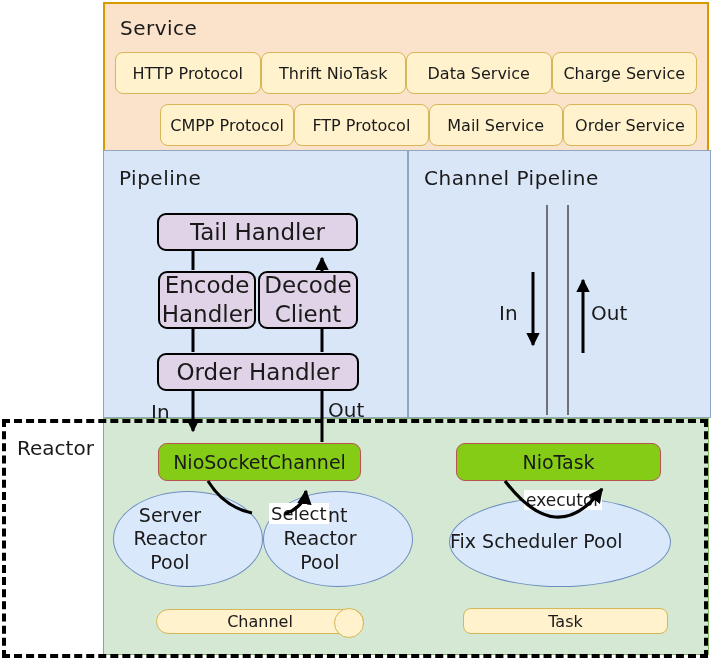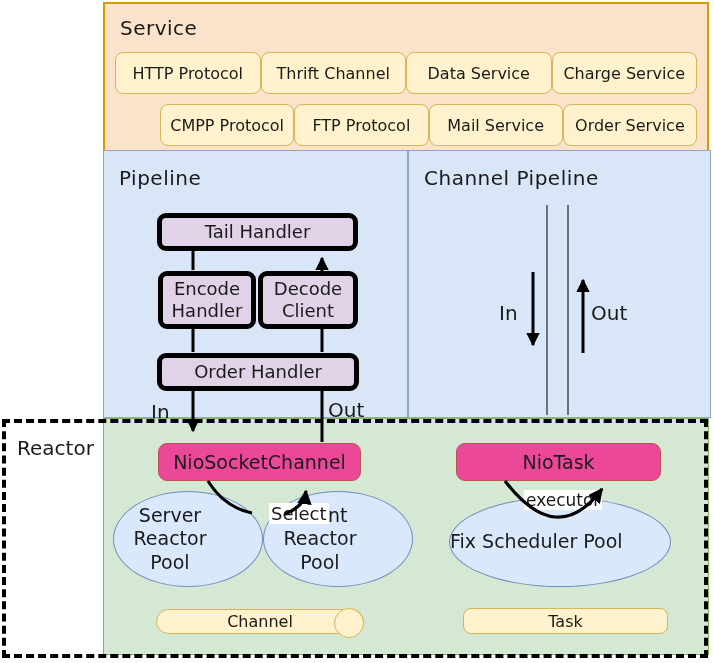--- a/index.html
+++ b/index.html
@@ -18,33 +18,33 @@
   .service .sec-title{position:absolute;left:15px;top:12px;}
   .pipeline .sec-title,.chpipeline .sec-title{position:absolute;left:15px;top:15px;}
   .reactor-title{left:17px;top:436px;font-size:20px;z-index:4;}
   
   .svc-row{position:absolute;left:10px;right:10px;display:flex;gap:0;}
   .svc-row.r1{top:48px;}
   .svc-row.r2{top:100px;padding-left:45px;}
   .svc-box{flex:1;height:40px;background:#fff2cc;border:1px solid #d6b656;border-radius:8px;
            display:flex;align-items:center;justify-content:center;font-size:16px;}
   
-  .hbox{background:#e0d3e8;border:5px solid #000000;border-radius:9px;z-index:2;
-        display:flex;align-items:center;justify-content:center;text-align:center;font-size:18px;line-height:1.25;}
+  .hbox{background:#e0d3e8;border:2px solid #000000;border-radius:9px;z-index:2;
+        display:flex;align-items:center;justify-content:center;text-align:center;font-size:23px;line-height:1.25;}
   .tail{left:53px;top:62px;width:201px;height:38px;}
   .encode{left:54px;top:120px;width:98px;height:58px;}
   .decode{left:154px;top:120px;width:100px;height:58px;}
   .head{left:53px;top:202px;width:202px;height:38px;}
   .pl-in{left:47px;top:249px;font-size:20px;z-index:5;}
   .pl-out{left:224px;top:247px;font-size:20px;z-index:5;}
   
   .cp-in{left:90px;top:150px;font-size:20px;}
   .cp-out{left:182px;top:150px;font-size:20px;}
   
-  .redbox{background:#ec4899;border:1px solid #b85450;border-radius:9px;z-index:2;
+  .redbox{background:#84cc16;border:1px solid #b85450;border-radius:9px;z-index:2;
           display:flex;align-items:center;justify-content:center;font-size:19px;}
   .niosocket{left:54px;top:24px;width:203px;height:38px;}
   .niotask{left:352px;top:24px;width:205px;height:38px;}
   .ellipse{background:#dae8fc;border:1px solid #6c8ebf;border-radius:50%;z-index:2;
            display:flex;align-items:center;text-align:center;font-size:19px;line-height:1.22;}
   .server-pool{left:9px;top:72px;width:150px;height:96px;}
   .client-pool{left:159px;top:72px;width:150px;height:96px;}
   .fix-pool{left:345px;top:78px;width:222px;height:90px;}
   .pool-text{width:112px;}
   .white-label{position:absolute;background:#ffffff;padding:0 2px;z-index:5;white-space:nowrap;}
@@ -61,21 +61,21 @@
 </style>
 </head>
 <body>
 
 <div class="canvas">
 
   <div class="abs service">
     <div class="sec-title">Service</div>
     <div class="svc-row r1">
       <div class="svc-box">HTTP Protocol</div>
-      <div class="svc-box">Thrift Channel</div>
+      <div class="svc-box">Thrift NioTask</div>
       <div class="svc-box">Data Service</div>
       <div class="svc-box">Charge Service</div>
     </div>
     <div class="svc-row r2">
       <div class="svc-box">CMPP Protocol</div>
       <div class="svc-box">FTP Protocol</div>
       <div class="svc-box">Mail Service</div>
       <div class="svc-box">Order Service</div>
     </div>
   </div>

